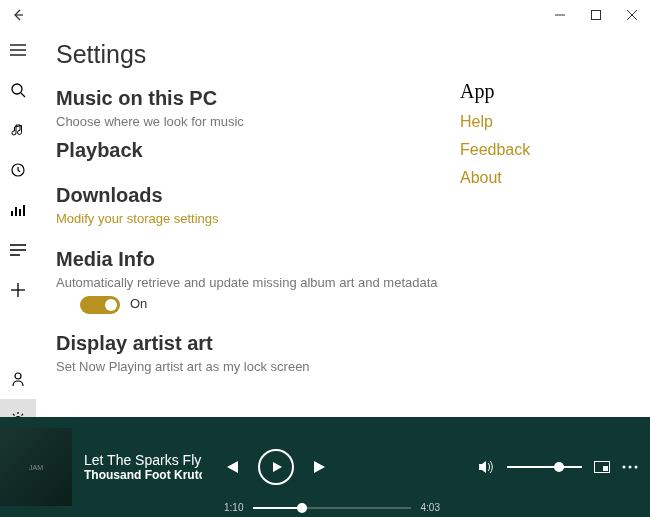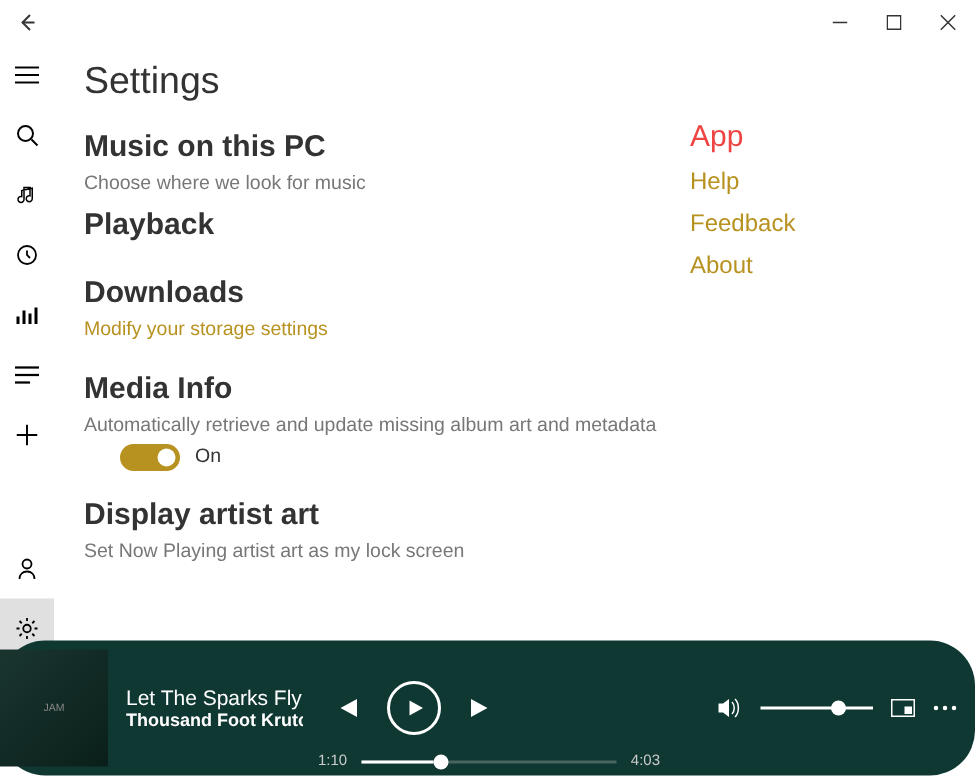--- a/index.html
+++ b/index.html
@@ -13,36 +13,36 @@
 .sidebar-item { width: 36px; height: 40px; display: flex; align-items: center; justify-content: center; cursor: pointer; color: #000; }
 .sidebar-item.active { background: #e0e0e0; }
 .sidebar-spacer { flex: 1; }
 .content { flex: 1; padding: 10px 20px 0 20px; display: flex; overflow: hidden; }
 .content-left { flex: 1 1 auto; }
 .content-right { width: 170px; padding-top: 40px; }
 .page-title { font-size: 25px; font-weight: 200; color: #333; margin-bottom: 18px; }
 .section-title { font-size: 20px; font-weight: 700; color: #333; margin-top: 10px; margin-bottom: 4px; }
 .section-desc { font-size: 13px; color: #777; margin-bottom: 6px; }
 .link { font-size: 13px; color: #B89220; cursor: pointer; display: block; margin-top: 4px; }
-.app-title { font-size: 20px; color: #ef4444; margin-bottom: 10px; }
+.app-title { font-size: 20px; color: #000000; margin-bottom: 10px; font-family: Liberation Serif, serif; }
 .app-link { font-size: 16px; color: #B89220; cursor: pointer; display: block; margin-bottom: 10px; }
 .toggle-row { display: flex; align-items: flex-start; gap: 10px; margin-top: 6px; margin-left: 24px; }
 .toggle { width: 40px; height: 18px; background: #B89220; border-radius: 9px; position: relative; cursor: pointer; }
 .toggle::after { content: ""; position: absolute; width: 12px; height: 12px; background: #fff; border-radius: 50%; top: 3px; right: 3px; }
 .toggle-label { font-size: 13px; color: #333; }
 
-.player { position: absolute; bottom: 0; left: 0; right: 0; height: 90px; background: #0f3833; color: #fff; display: flex; align-items: center; border-radius: 30px; }
+.player { position: absolute; bottom: 0; left: 0; right: 0; height: 100px; background: #0f3833; color: #fff; display: flex; align-items: center; }
 .album-art { width: 72px; height: 78px; background: linear-gradient(135deg, #1a3530, #0a1f1a); display: flex; align-items: center; justify-content: center; font-size: 7px; color: #888; text-align: center; }
 .track-info { padding-left: 12px; width: 130px; overflow: hidden; }
 .track-title { font-size: 14px; white-space: nowrap; }
 .track-artist { font-size: 12px; font-weight: bold; white-space: nowrap; }
 .play-controls { display: flex; align-items: center; gap: 18px; margin-left: 20px; }
 .pc-btn { cursor: pointer; color: #fff; display: flex; }
 .play-btn { width: 36px; height: 36px; border: 2px solid #fff; border-radius: 50%; display: flex; align-items: center; justify-content: center; cursor: pointer; }
-.progress { position: absolute; bottom: 4px; left: 212px; right: 210px; display: flex; align-items: center; gap: 10px; font-size: 10px; color: #ccc; }
+.progress { position: absolute; bottom: 4px; left: 224px; right: 210px; display: flex; align-items: center; gap: 10px; font-size: 10px; color: #ccc; }
 .progress-bar { flex: 1; height: 2px; background: #4a6560; position: relative; }
 .progress-fill { position: absolute; left: 0; top: 0; height: 100%; width: 28%; background: #fff; }
 .progress-thumb { position: absolute; left: 28%; top: -4px; width: 10px; height: 10px; background: #fff; border-radius: 50%; }
 .right-controls { margin-left: auto; display: flex; align-items: center; gap: 12px; padding-right: 12px; }
 .vol-bar { width: 75px; height: 2px; background: #fff; position: relative; }
 .vol-thumb { position: absolute; right: 18px; top: -4px; width: 10px; height: 10px; background: #fff; border-radius: 50%; }
 svg { display: block; }
 </style>
 </head>
 <body>

